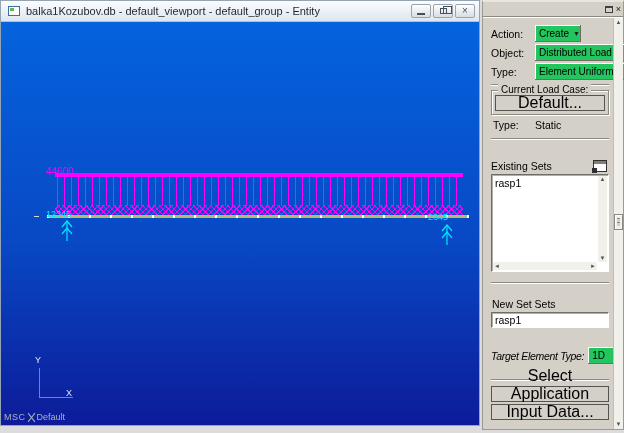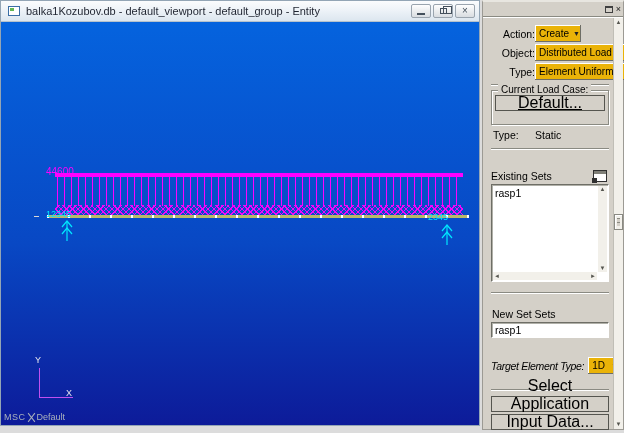--- a/index.html
+++ b/index.html
@@ -89,38 +89,38 @@
   }
   .panel-titlebar {
     height:15px; border-bottom:1px solid #8a8a82; box-shadow:0 1px 0 #ffffff;
     display:flex; justify-content:flex-end; align-items:center; gap:3px; padding:0 2px;
   }
   .panel-titlebar .mini-box { width:8px; height:7px; border:1px solid #404040; border-top:2px solid #404040; }
   .panel-titlebar .mini-close { font-size:9px; line-height:9px; color:#202020; }
 
   .panel-content { position:absolute; left:0; top:16px; right:10px; bottom:0; padding:7px 4px 0 8px; }
 
-  .form-row { display:flex; align-items:center; height:17px; margin-bottom:2px;text-align:right; }
+  .form-row { display:flex; align-items:center; height:17px; margin-bottom:2px; }
   .form-row .lab { width:44px; flex:none; }
   .dropdown {
-    height:17px; background:#eab308;
+    height:17px; background:#22c55e;
     box-shadow:inset -1px -1px 0 #6e6e66, inset 1px 1px 0 #ffffff;
     display:flex; align-items:center; padding:0 4px; gap:4px;
     font-size:10px; white-space:nowrap; cursor:default;
   }
   .dropdown .dd-text { flex:1; }
   .dd-arrow { font-size:7px; color:#202020; flex:none; }
   .dd-create { width:46px; flex:none; }
   .dd-wide { flex:1; }
 
   .separator { height:2px; border-top:1px solid #8a8a82; border-bottom:1px solid #ffffff; margin:4px 0; }
 
   .groupbox {
     border:1px solid #8a8a82; box-shadow:1px 1px 0 #ffffff, inset 1px 1px 0 #ffffff;
-    margin:2px 0 4px 0; padding:4px 3px 13px 3px; position:relative;text-decoration:underline;
+    margin:2px 0 4px 0; padding:4px 3px 3px 3px; position:relative;
   }
   .groupbox-label {
     position:absolute; top:-7px; left:6px; background:#d4d0c8; padding:0 3px; font-size:10px;
   }
   .flat-btn {
     width:100%; height:16px; background:#d4d0c8; border:1px solid #55554f;
     font-size:16px; font-family:"Liberation Sans", sans-serif;
     display:flex; align-items:center; justify-content:center; cursor:default;
   }
   .type-static-row { display:flex; height:15px; margin:3px 0 0 2px; }

